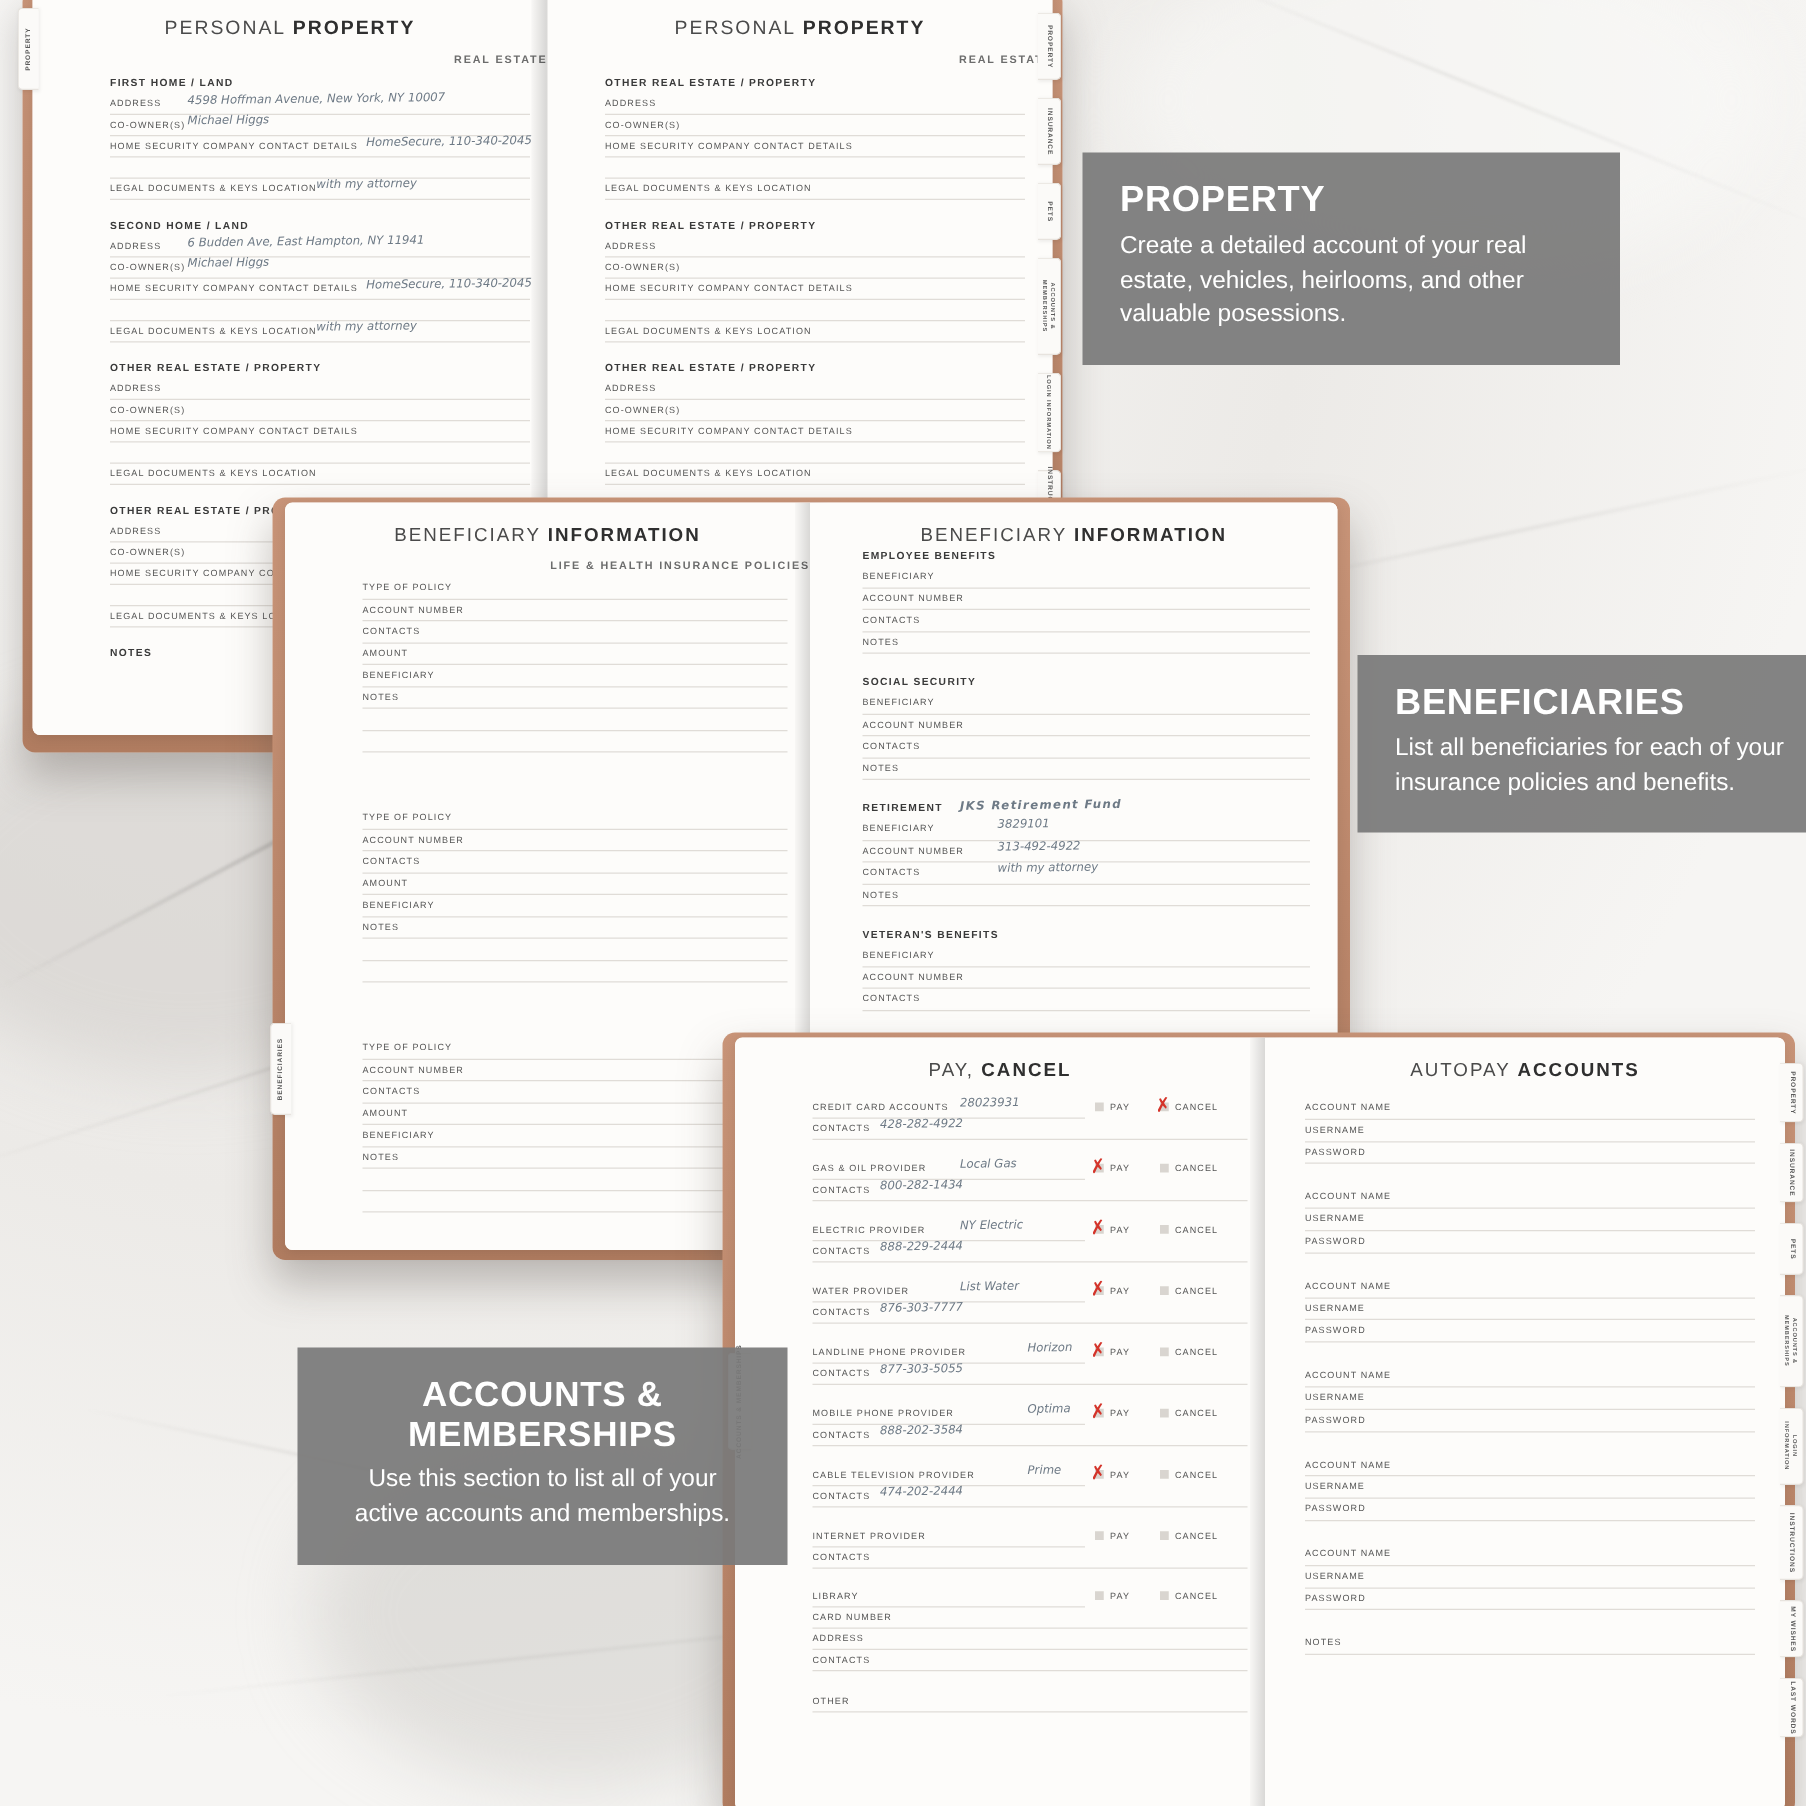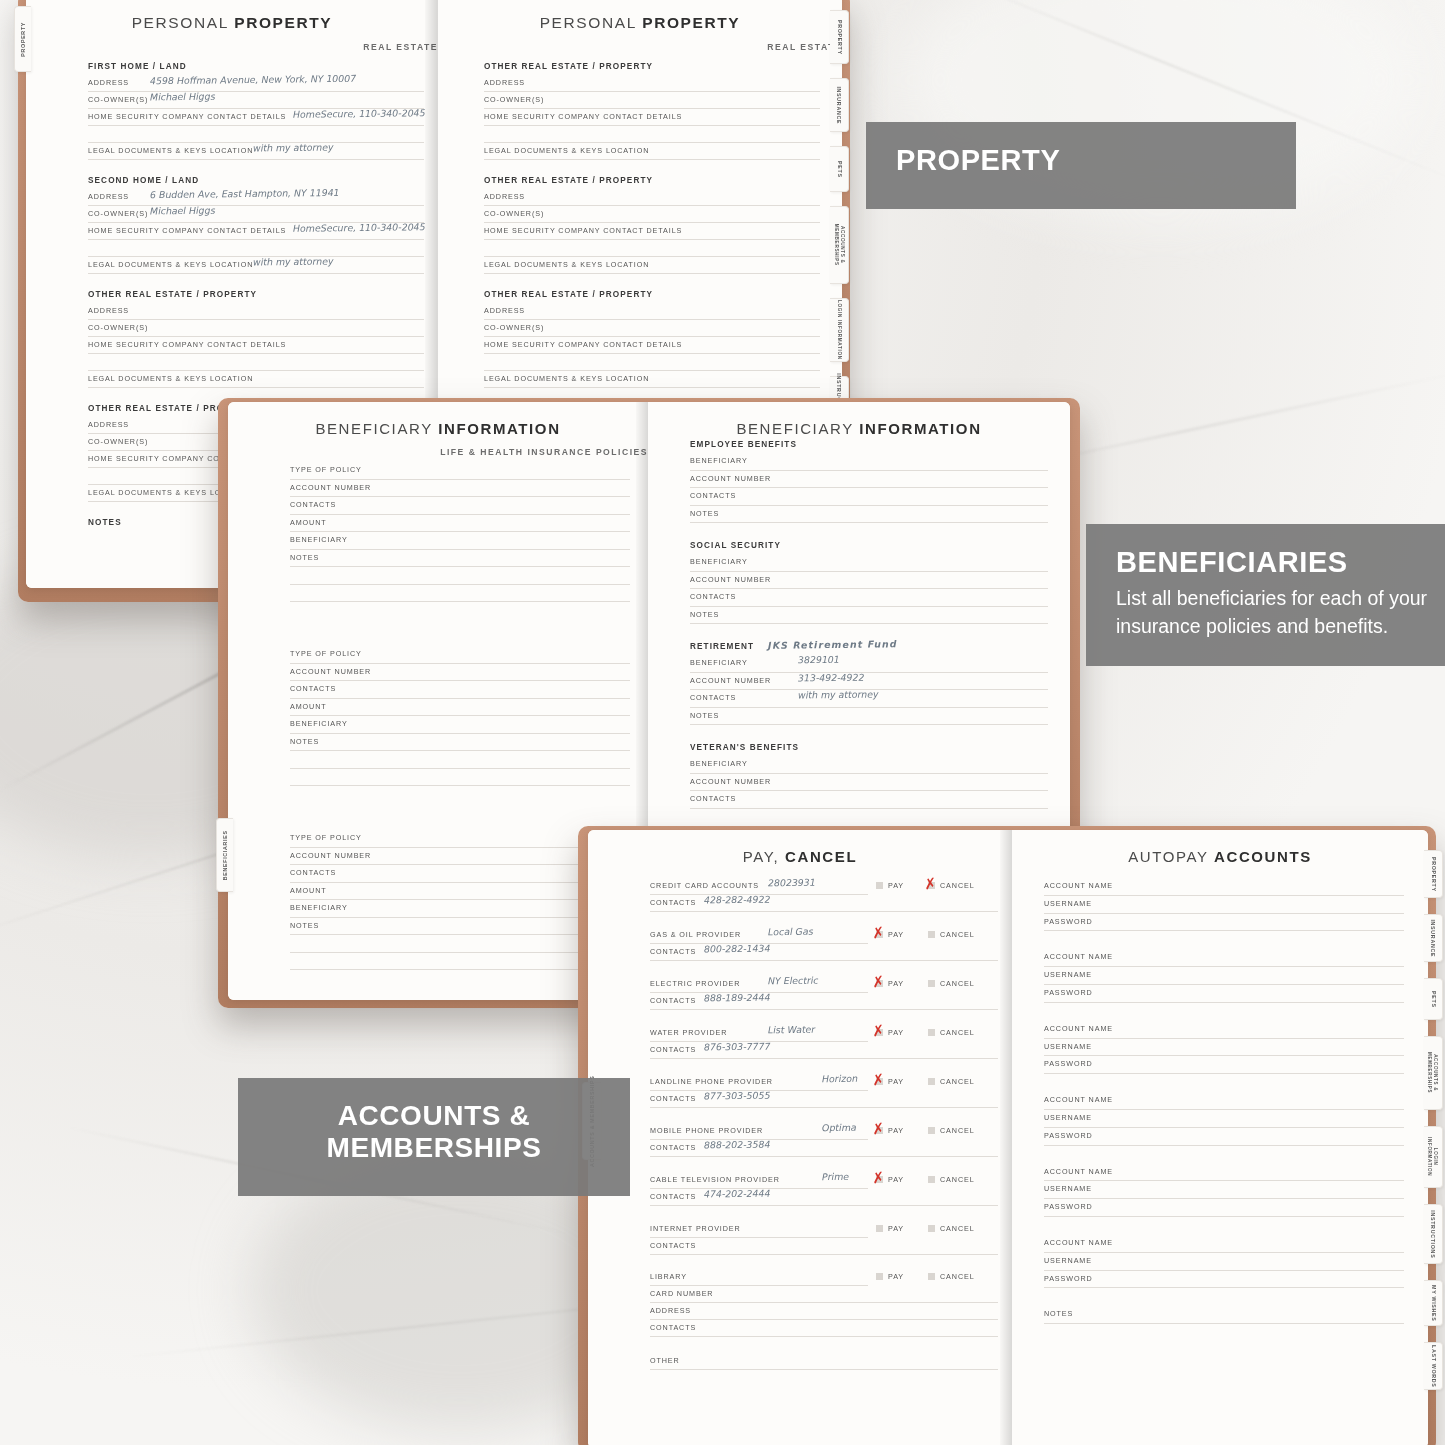--- a/index.html
+++ b/index.html
@@ -512,21 +512,21 @@
             <div style="position: absolute; right: 0px; top: 1px; width: 126px; height: 14px;">
               <div class="cb" style="left: 4px; top: 3px;"></div>
               <span class="fld" style="position: absolute; left: 16px; top: 2px;">PAY</span>
               <div class="cb" style="left: 56px; top: 3px;"></div>
               <span class="fld" style="position: absolute; left: 68px; top: 2px;">CANCEL</span>
               <div class="redx" style="top: -4px; left: 0px;">✗</div>
             </div>
             <div class="row" style="height: 17px;">
               <div class="fld">CONTACTS</div>
               <div class="ul"></div>
-              <div class="hand" style="left: 54px;">888-189-2444</div>
+              <div class="hand" style="left: 54px;">888-229-2444</div>
             </div>
           </div>
           <div style="position: relative; margin-top: 15px;">
             <div class="row" style="height: 17px; text-decoration: underline;">
               <div class="fld">WATER PROVIDER</div>
               <div class="ul" style="right: 130px;"></div>
               <div class="hand" style="left: 118px;">List Water</div>
             </div>
             <div style="position: absolute; right: 0px; top: 1px; width: 126px; height: 14px;">
               <div class="cb" style="left: 4px; top: 3px;"></div>
@@ -763,20 +763,22 @@
         <span>MY WISHES</span>
       </div>
       <div class="tab" style="left: 0px; top: 510px; width: 18px; height: 46px;">
         <span>LAST WORDS</span>
       </div>
     </div>
 </div>
 
 <div class="callout" style="left:866px;top:122px;width:370px;">
   <h2>PROPERTY</h2>
+  <p>Create a detailed account of your real estate, vehicles, heirlooms, and other valuable posessions.</p>
 </div>
 <div class="callout" style="left:1086px;top:524px;width:358px;">
   <h2>BENEFICIARIES</h2>
   <p>List all beneficiaries for each of your insurance policies and benefits.</p>
 </div>
 <div class="callout center" style="left:238px;top:1078px;width:332px;">
   <h2>ACCOUNTS &amp; MEMBERSHIPS</h2>
+  <p>Use this section to list all of your active accounts and memberships.</p>
 </div>
 
 </body></html>

